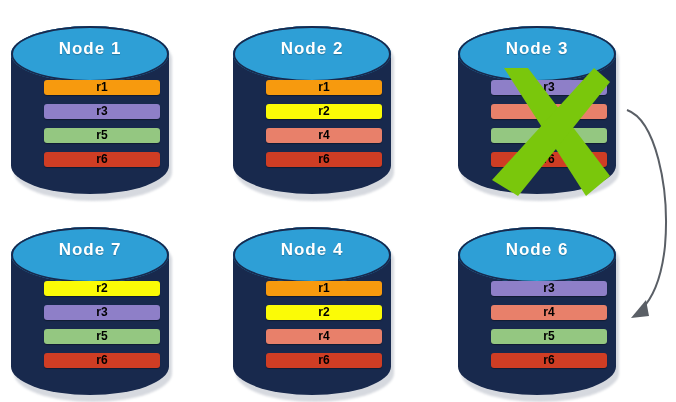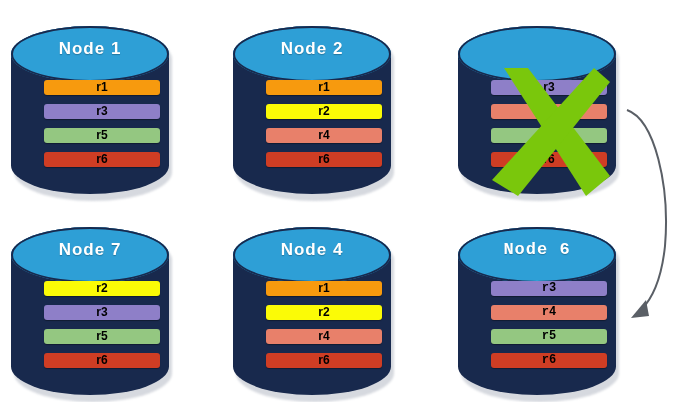--- a/index.html
+++ b/index.html
@@ -148,20 +148,21 @@
       <div class="record" style="background: rgb(207, 61, 36);">r6</div>
     </div>
   </div>
 
   <div class="node" style="left:458px; top:10px;">
     <div class="cyl-shadow"></div>
     <div class="cyl-body" style="background: rgb(24, 41, 77);"></div>
     <div class="cyl-top" style="background: rgb(46, 159, 214);">
       <div class="cyl-top-rim" style="border-color: rgb(24, 41, 77);"></div>
     </div>
+    <div class="node-title">Node  3</div>
     <div class="records">
       <div class="record" style="background: rgb(142, 127, 200);">r3</div>
       <div class="record" style="background: rgb(232, 128, 106);">r4</div>
       <div class="record" style="background: rgb(148, 199, 129);">r5</div>
       <div class="record" style="background: rgb(207, 61, 36);">r6</div>
     </div>
     <svg class="x-mark" viewBox="0 0 122 128">
       <polygon id="x-stroke-a" points="16,0 40,0 122,108 98,128" fill="#7ac70c"></polygon>
       <polygon id="x-stroke-b" points="106,0 122,14 30,128 4,112" fill="#7ac70c"></polygon>
     </svg>
@@ -190,21 +191,21 @@
     </div>
     <div class="node-title">Node  4</div>
     <div class="records">
       <div class="record" style="background: rgb(247, 154, 14);">r1</div>
       <div class="record" style="background: rgb(251, 251, 6);">r2</div>
       <div class="record" style="background: rgb(232, 128, 106);">r4</div>
       <div class="record" style="background: rgb(207, 61, 36);">r6</div>
     </div>
   </div>
 
-  <div class="node" style="left:458px; top:211px;font-family:Liberation Mono, monospace;">
+  <div class="node" style="left:458px; top:211px;">
     <div class="cyl-shadow"></div>
     <div class="cyl-body" style="background: rgb(24, 41, 77);"></div>
     <div class="cyl-top" style="background: rgb(46, 159, 214);">
       <div class="cyl-top-rim" style="border-color: rgb(24, 41, 77);"></div>
     </div>
     <div class="node-title">Node  6</div>
     <div class="records">
       <div class="record" style="background: rgb(142, 127, 200);">r3</div>
       <div class="record" style="background: rgb(232, 128, 106);">r4</div>
       <div class="record" style="background: rgb(148, 199, 129);">r5</div>

